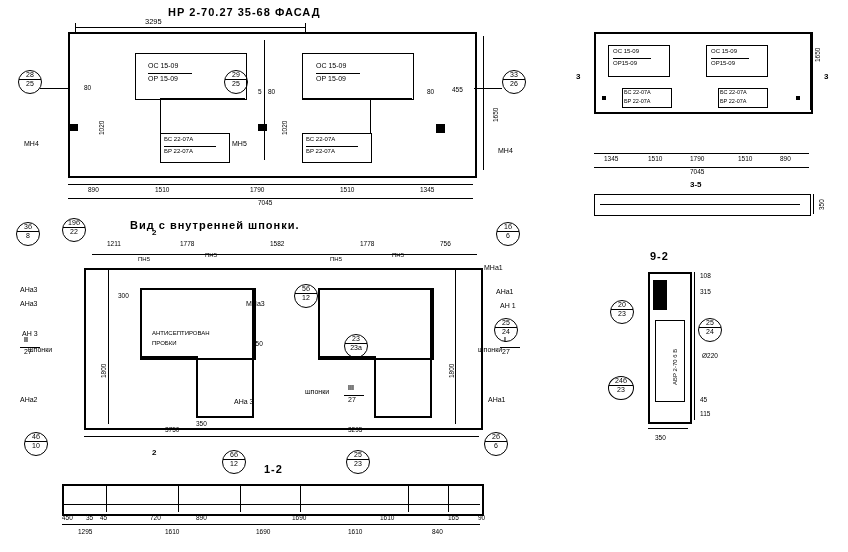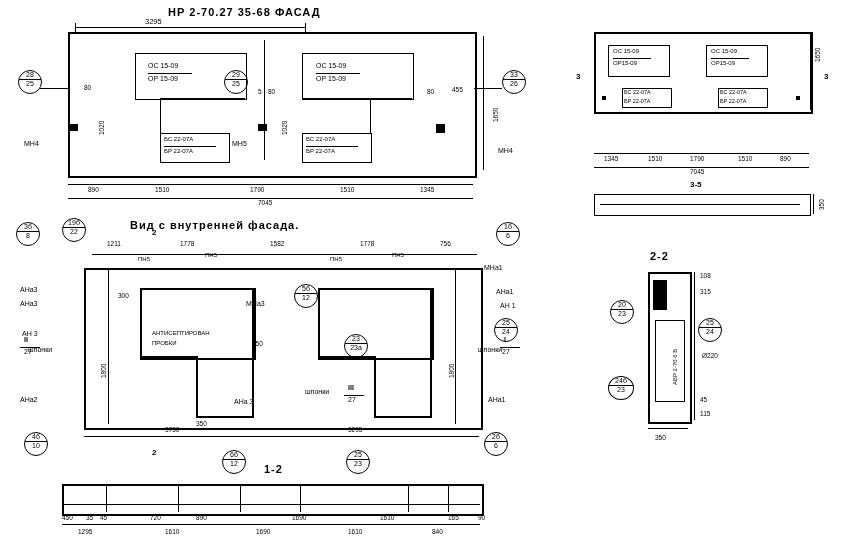--- a/index.html
+++ b/index.html
@@ -145,21 +145,21 @@
   <div class="t dim6" style="left:780px;top:155px;">890</div>
   <div class="ln h" style="left:594px;top:167px;width:215px;"></div>
   <div class="t dim6" style="left:690px;top:168px;">7045</div>
 
   <div class="t lbl" style="left:690px;top:180px;font-weight:bold;">3-5</div>
   <div class="box" style="left:594px;top:194px;width:215px;height:20px;"></div>
   <div class="ln h" style="left:600px;top:204px;width:200px;"></div>
   <div class="t dim6" style="left:818px;top:210px;transform:rotate(-90deg);transform-origin:left top;">350</div>
   <div class="ln v" style="left:813px;top:194px;height:20px;"></div>
 
-  <div class="t ttl" style="left:130px;top:219px;">Вид с внутренней фасада.</div>
+  <div class="t ttl" style="left:130px;top:219px;">Вид с внутренней шпонки.</div>
 
   <div class="ln h" style="left:92px;top:254px;width:385px;"></div>
   <div class="t dim6" style="left:107px;top:240px;">1211</div>
   <div class="t dim6" style="left:180px;top:240px;">1778</div>
   <div class="t dim6" style="left:270px;top:240px;">1582</div>
   <div class="t dim6" style="left:360px;top:240px;">1778</div>
   <div class="t dim6" style="left:440px;top:240px;">756</div>
 
   <div class="t lbl6" style="left:138px;top:256px;">ПН5</div>
   <div class="t lbl6" style="left:205px;top:252px;">ПН5</div>
@@ -264,21 +264,21 @@
   <div class="t dim6" style="left:196px;top:420px;">350</div>
   <div class="t dim6" style="left:448px;top:378px;transform:rotate(-90deg);transform-origin:left top;">1800</div>
 
   <div class="ln h" style="left:84px;top:436px;width:395px;"></div>
   <div class="t dim6" style="left:165px;top:426px;">3750</div>
   <div class="t dim6" style="left:348px;top:426px;">3295</div>
 
   <div class="t lbl" style="left:152px;top:228px;font-weight:bold;">2</div>
   <div class="t lbl" style="left:152px;top:448px;font-weight:bold;">2</div>
 
-  <div class="t ttl" style="left:650px;top:250px;">2-2</div>
+  <div class="t ttl" style="left:650px;top:250px;">9-2</div>
   <div class="box2" style="left:648px;top:272px;width:40px;height:148px;"></div>
   <div class="box" style="left:653px;top:280px;width:12px;height:28px;background:#000;"></div>
   <div class="box" style="left:655px;top:320px;width:28px;height:80px;"></div>
   <div class="t lbl6" style="left:672px;top:385px;transform:rotate(-90deg);transform-origin:left top;">АБР 2-70 6 Б</div>
 
   <div class="t dim6" style="left:700px;top:272px;">108</div>
   <div class="t dim6" style="left:700px;top:288px;">315</div>
   <div class="t dim6" style="left:702px;top:352px;">Ø220</div>
   <div class="t dim6" style="left:700px;top:396px;">45</div>
   <div class="t dim6" style="left:700px;top:410px;">115</div>

